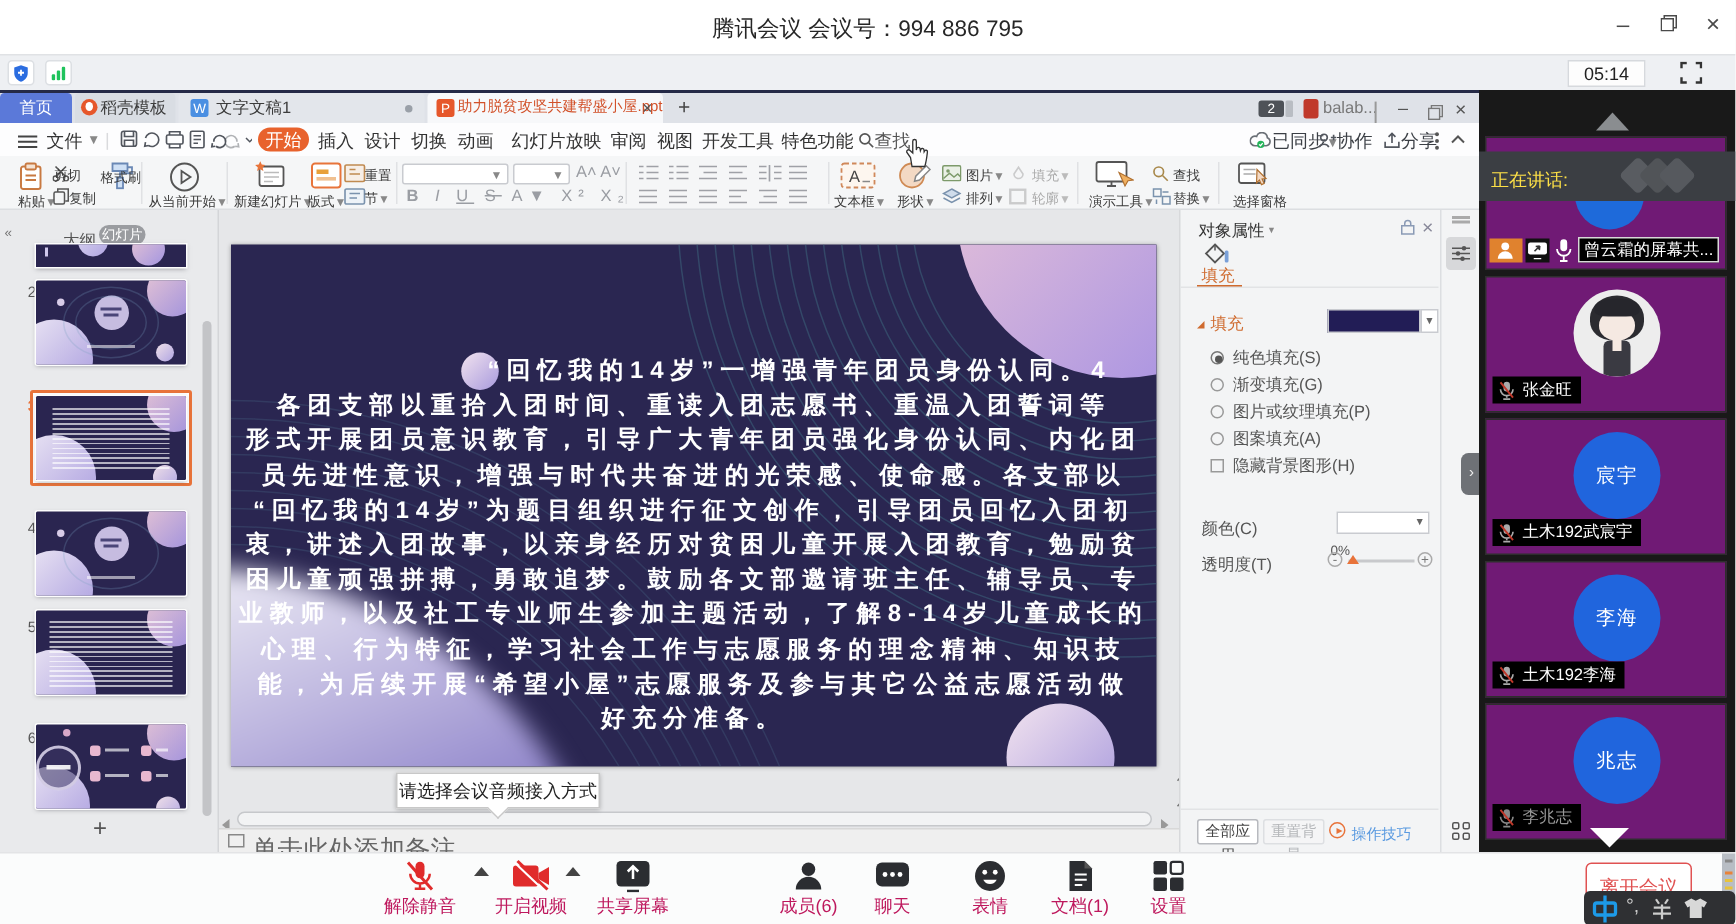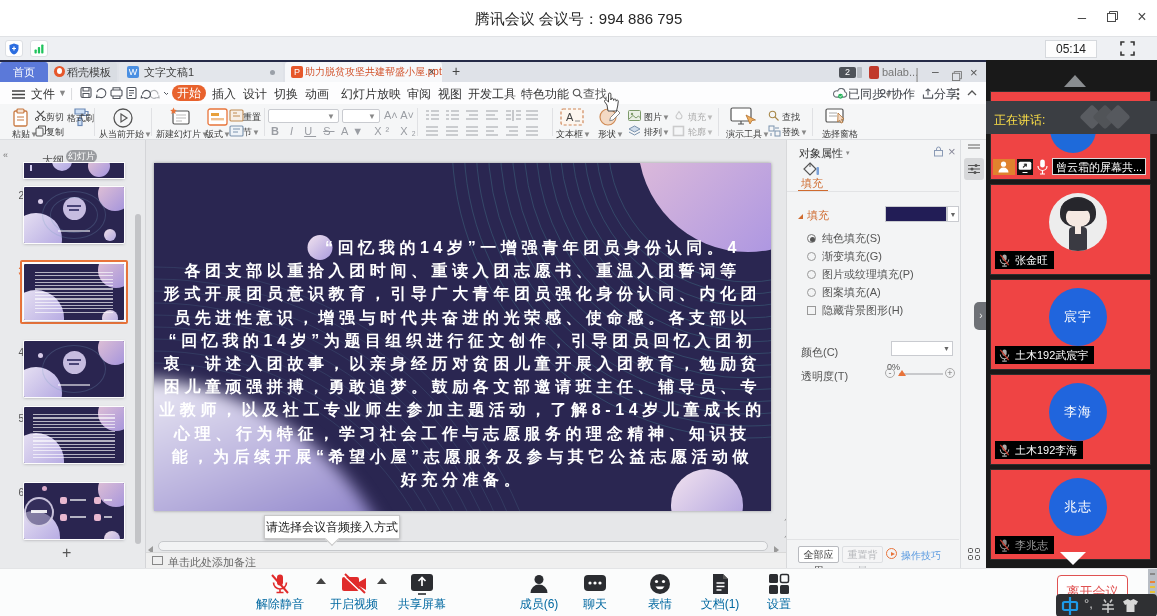--- a/index.html
+++ b/index.html
@@ -27,27 +27,27 @@
 #leftpanel{position:absolute;left:0;top:80px;width:146px;height:428px;background:#e9eaec;border-right:1px solid #d4d5d8}
 #canvas{position:absolute;left:146px;top:80px;width:640px;height:428px;background:#e6e7e9}
 #rightpanel{position:absolute;left:786px;top:80px;width:200px;height:428px;background:#f3f4f5;border-left:1px solid #d8d9db}
 .thumb{position:absolute;left:24px;width:100px;height:56px;background:#2a2550;border-radius:1px;overflow:hidden;box-shadow:0 0 0 1px #fdfdfd,0 1px 3px rgba(80,80,90,0.5)}
 .tnum{position:absolute;width:16px;text-align:right;font-size:10px;color:#555}
 
 #slide{position:absolute;left:8px;top:23px;width:617px;height:348px;background:#2a2651;overflow:hidden;box-shadow:0 0 3px rgba(0,0,0,.35)}
 #slidetext{position:absolute;left:0;top:73px;width:617px;font-size:16px;line-height:23.2px;color:#fff;text-align:center;letter-spacing:4.6px;font-weight:bold;white-space:nowrap}
 
 #rpanel{position:absolute;left:986px;top:60px;width:171px;height:508px;background:#191919}
-.tile{position:absolute;left:4px;width:161px;height:91px;background:#ef4444;border:1px solid #2e2e2e;overflow:hidden}
+.tile{position:absolute;left:4px;width:161px;height:91px;background:#701a75;border:1px solid #2e2e2e;overflow:hidden}
 .bluecircle{position:absolute;left:58px;top:8px;width:58px;height:58px;border-radius:50%;background:#2065dd;color:#fff;font-size:13px;text-align:center;line-height:58px;letter-spacing:1px}
 .nametag{position:absolute;left:4px;bottom:5px;height:18px;background:#000;color:#fff;font-size:11px;line-height:18px;padding:0 6px 0 20px;white-space:nowrap}
 
 #bottombar{position:absolute;left:0;top:568px;width:1157px;height:48px;background:#fbfcfc;border-top:1px solid #e3e4e6}
 .bitem{position:absolute;top:2px;width:70px;text-align:center}
-.bitem .lbl{font-size:12px;color:#0369a1;margin-top:1px}
+.bitem .lbl{font-size:12px;color:#be185d;margin-top:1px}
 .bitem .ic{height:22px;margin-top:2px}
 </style></head>
 <body>
 
 <div id="titlebar">
   <div class="title">腾讯会议 会议号：994 886 795</div>
   <div class="winbtn" style="right:60px;top:2px">–</div>
   <div class="winbtn" style="right:30px;top:2px"><svg width="11" height="11" viewBox="0 0 11 11">
         <rect x="0.5" y="2.5" width="8" height="8" fill="none" stroke="#4a4a4a"></rect>
         <path d="M2.5 2.5 V0.5 H10.5 V8.5 H8.5" fill="none" stroke="#4a4a4a"></path>
@@ -157,21 +157,21 @@
         <rect x="7" y="1" width="7" height="4" rx="1" fill="#f5e3d3" stroke="#c87941" stroke-width="1.2"></rect>
         <path d="M7 9 h7 M7 12 h7" stroke="#c87941" stroke-width="1.2"></path>
       </svg>
     <div class="tlbl" style="left:12px;top:24px">粘贴<span style="font-size:8px;color:#888">▼</span></div>
 
     <svg class="abs" style="left:35px;top:6px" width="13" height="11" viewBox="0 0 13 11">
         <path d="M2 1 L9 8 M9 1 L2 8" stroke="#555" stroke-width="1.1" fill="none"></path>
         <circle cx="2" cy="9" r="1.6" fill="none" stroke="#555"></circle>
         <circle cx="9" cy="9" r="1.6" fill="none" stroke="#555"></circle>
       </svg>
-    <div class="tlbl" style="left:46px;top:7px">剪切</div>
+    <div class="tlbl" style="left:36px;top:7px">剪切</div>
     <svg class="abs" style="left:35px;top:21px" width="12" height="12" viewBox="0 0 12 12">
         <rect x="1" y="3" width="7" height="8" rx="1" fill="none" stroke="#555"></rect>
         <path d="M3.5 3 V1 h7 v8 h-2" fill="none" stroke="#555"></path>
       </svg>
     <div class="tlbl" style="left:46px;top:22px">复制</div>
 
     <svg class="abs" style="left:70px;top:3px" width="20" height="21" viewBox="0 0 20 21">
         <path d="M5 2 h10 v5 h-10 z" fill="#cfe0f5" stroke="#6a88b5" stroke-width="1.2"></path>
         <path d="M15 4.5 h3 v4 h-8 v3" fill="none" stroke="#6a88b5" stroke-width="1.2"></path>
         <rect x="8" y="11.5" width="4" height="7" fill="#cfe0f5" stroke="#6a88b5" stroke-width="1.2"></rect>
@@ -459,21 +459,21 @@
         <path d="M2.5 11 V2 M1 3.5 L2.5 1.8 4 3.5" stroke="#777" fill="none"></path>
         <path d="M6.5 1 V10 M5 8.5 L6.5 10.2 8 8.5" stroke="#777" fill="none"></path>
       </svg>
     <svg style="position:absolute;left:638px;top:394px" width="9" height="12" viewBox="0 0 9 12">
         <path d="M2.5 11 V2 M1 3.5 L2.5 1.8 4 3.5" stroke="#777" fill="none"></path>
         <path d="M6.5 1 V10 M5 8.5 L6.5 10.2 8 8.5" stroke="#777" fill="none"></path>
       </svg>
 
     <div style="position:absolute;left:0;top:412px;width:640px;height:16px;background:#efefef;border-top:1px solid #d8d8d8">
       <span style="position:absolute;left:6px;top:3px;width:11px;height:9px;border:1px solid #888"></span>
-      <span style="position:absolute;left:22px;top:2px;font-size:11px;color:#666">单击此处添加备注</span>
+      <span style="position:absolute;left:22px;top:2px;font-size:17px;color:#666">单击此处添加备注</span>
     </div>
   </div>
   <div id="rightpanel">
     <div style="position:absolute;left:12px;top:6px;font-size:11px;color:#333">对象属性<span style="color:#888;font-size:6px;vertical-align:2px"> ▼</span></div>
     <svg style="position:absolute;left:146px;top:6px" width="11" height="11" viewBox="0 0 11 11">
         <rect x="1.5" y="4.5" width="8" height="5.5" fill="none" stroke="#8a9ab5"></rect>
         <path d="M3.5 4.5 V3 a2 2 0 0 1 4 0 V4.5" fill="none" stroke="#8a9ab5"></path>
       </svg>
     <div style="position:absolute;left:161px;top:4px;font-size:13px;color:#889">×</div>
     <svg style="position:absolute;left:15px;top:22px" width="18" height="16" viewBox="0 0 18 16">

